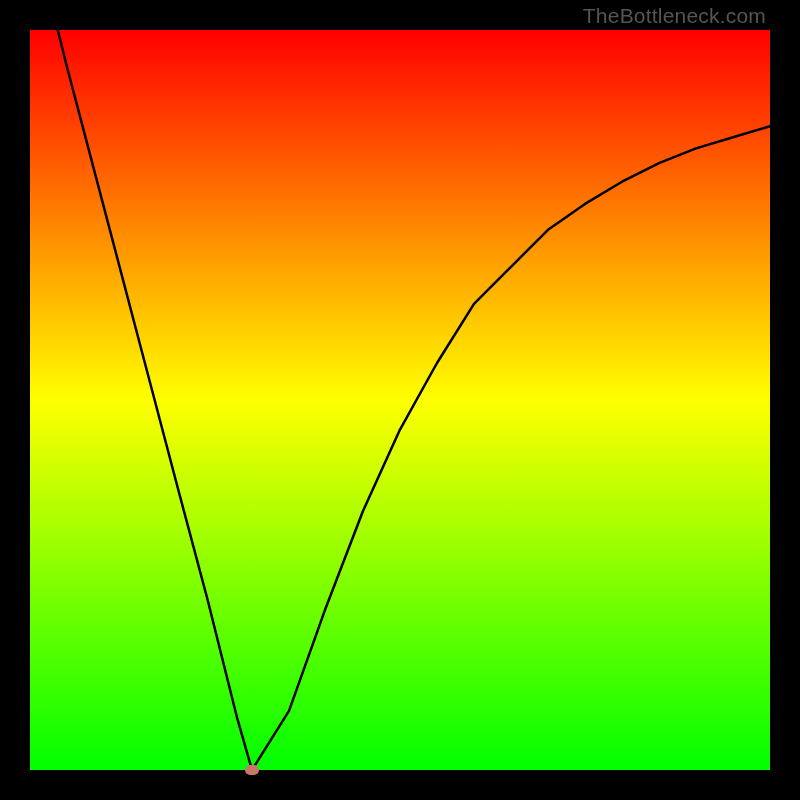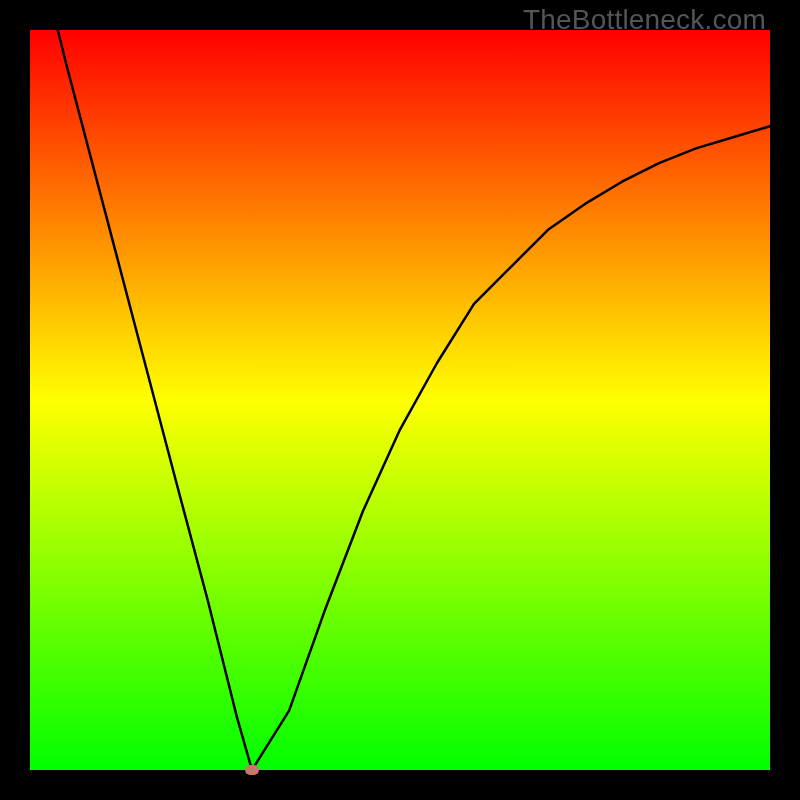--- a/index.html
+++ b/index.html
@@ -34,21 +34,21 @@
       hsl(36,100%,50%) 70%,
       hsl(12,100%,50%) 90%,
       hsl(0,100%,50%) 100%
     );
   }
   .watermark {
     position: absolute;
     top: 4px;
     right: 34px;
     color: #555;
-    font-size: 28px;
+    font-size: 21px;
     font-weight: 500;
     letter-spacing: 0.2px;
     pointer-events: none;
   }
   svg.curve {
     position: absolute;
     left: 0;
     top: 0;
     width: 740px;
     height: 740px;

